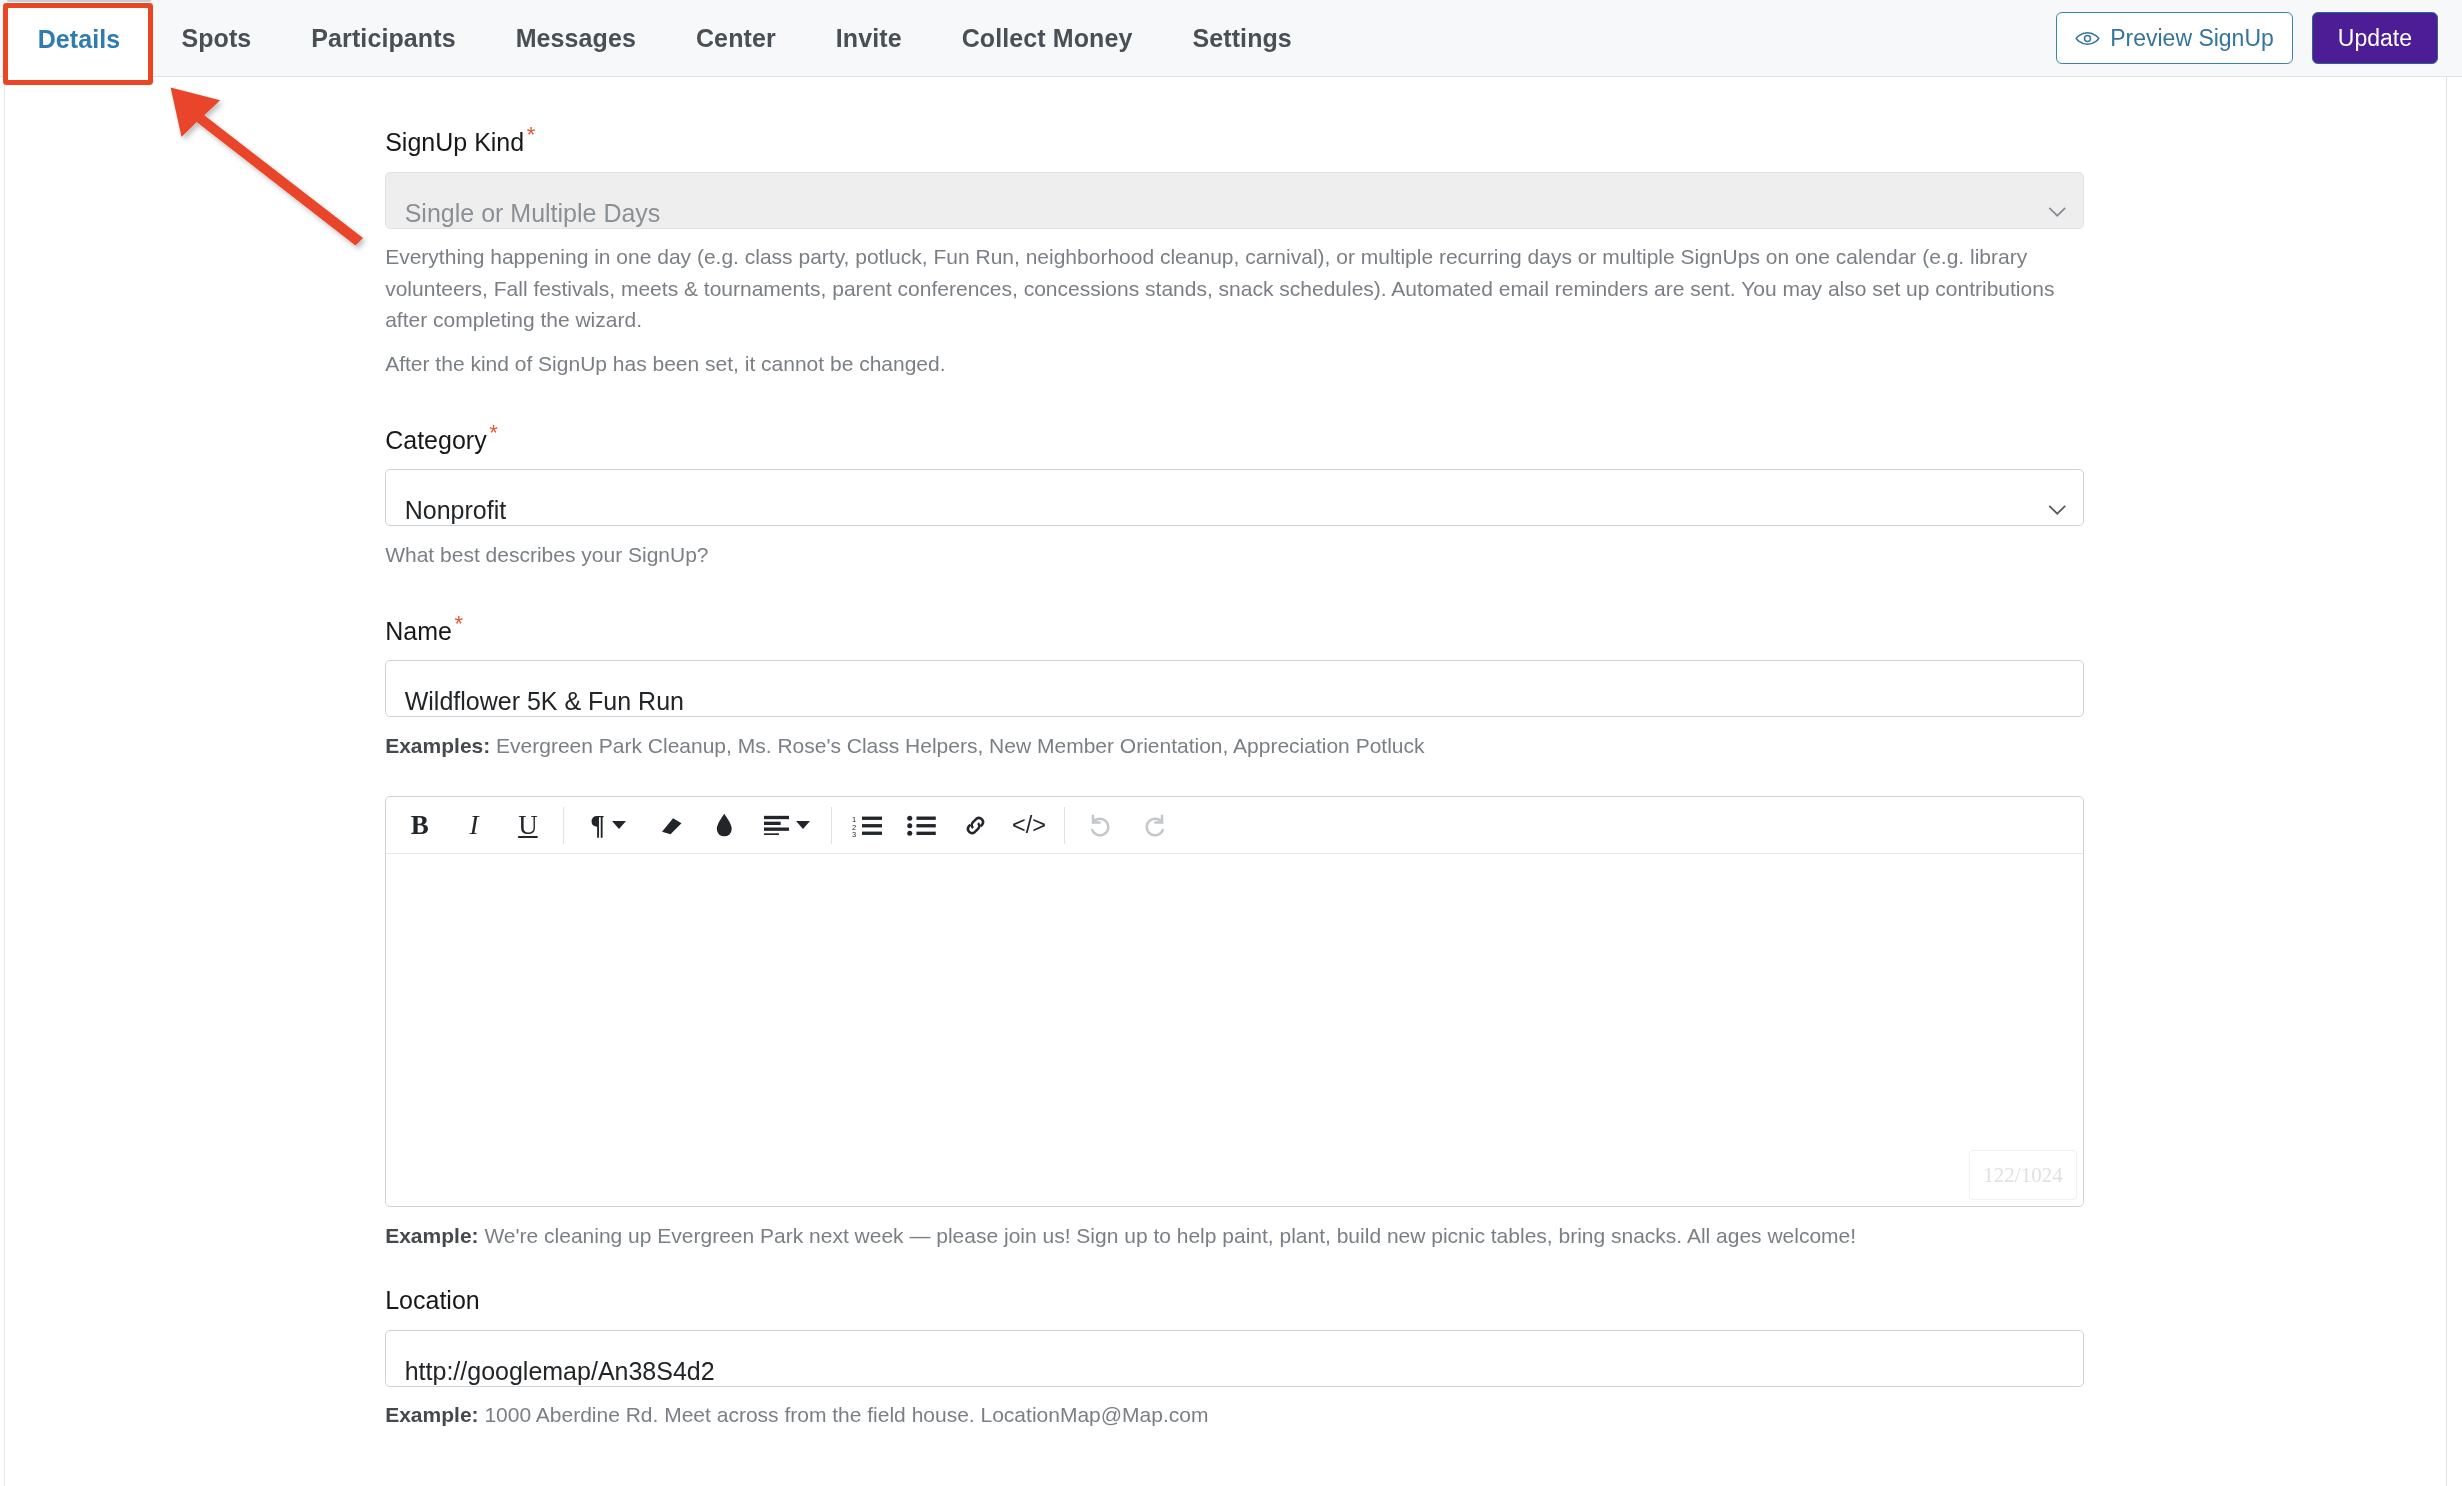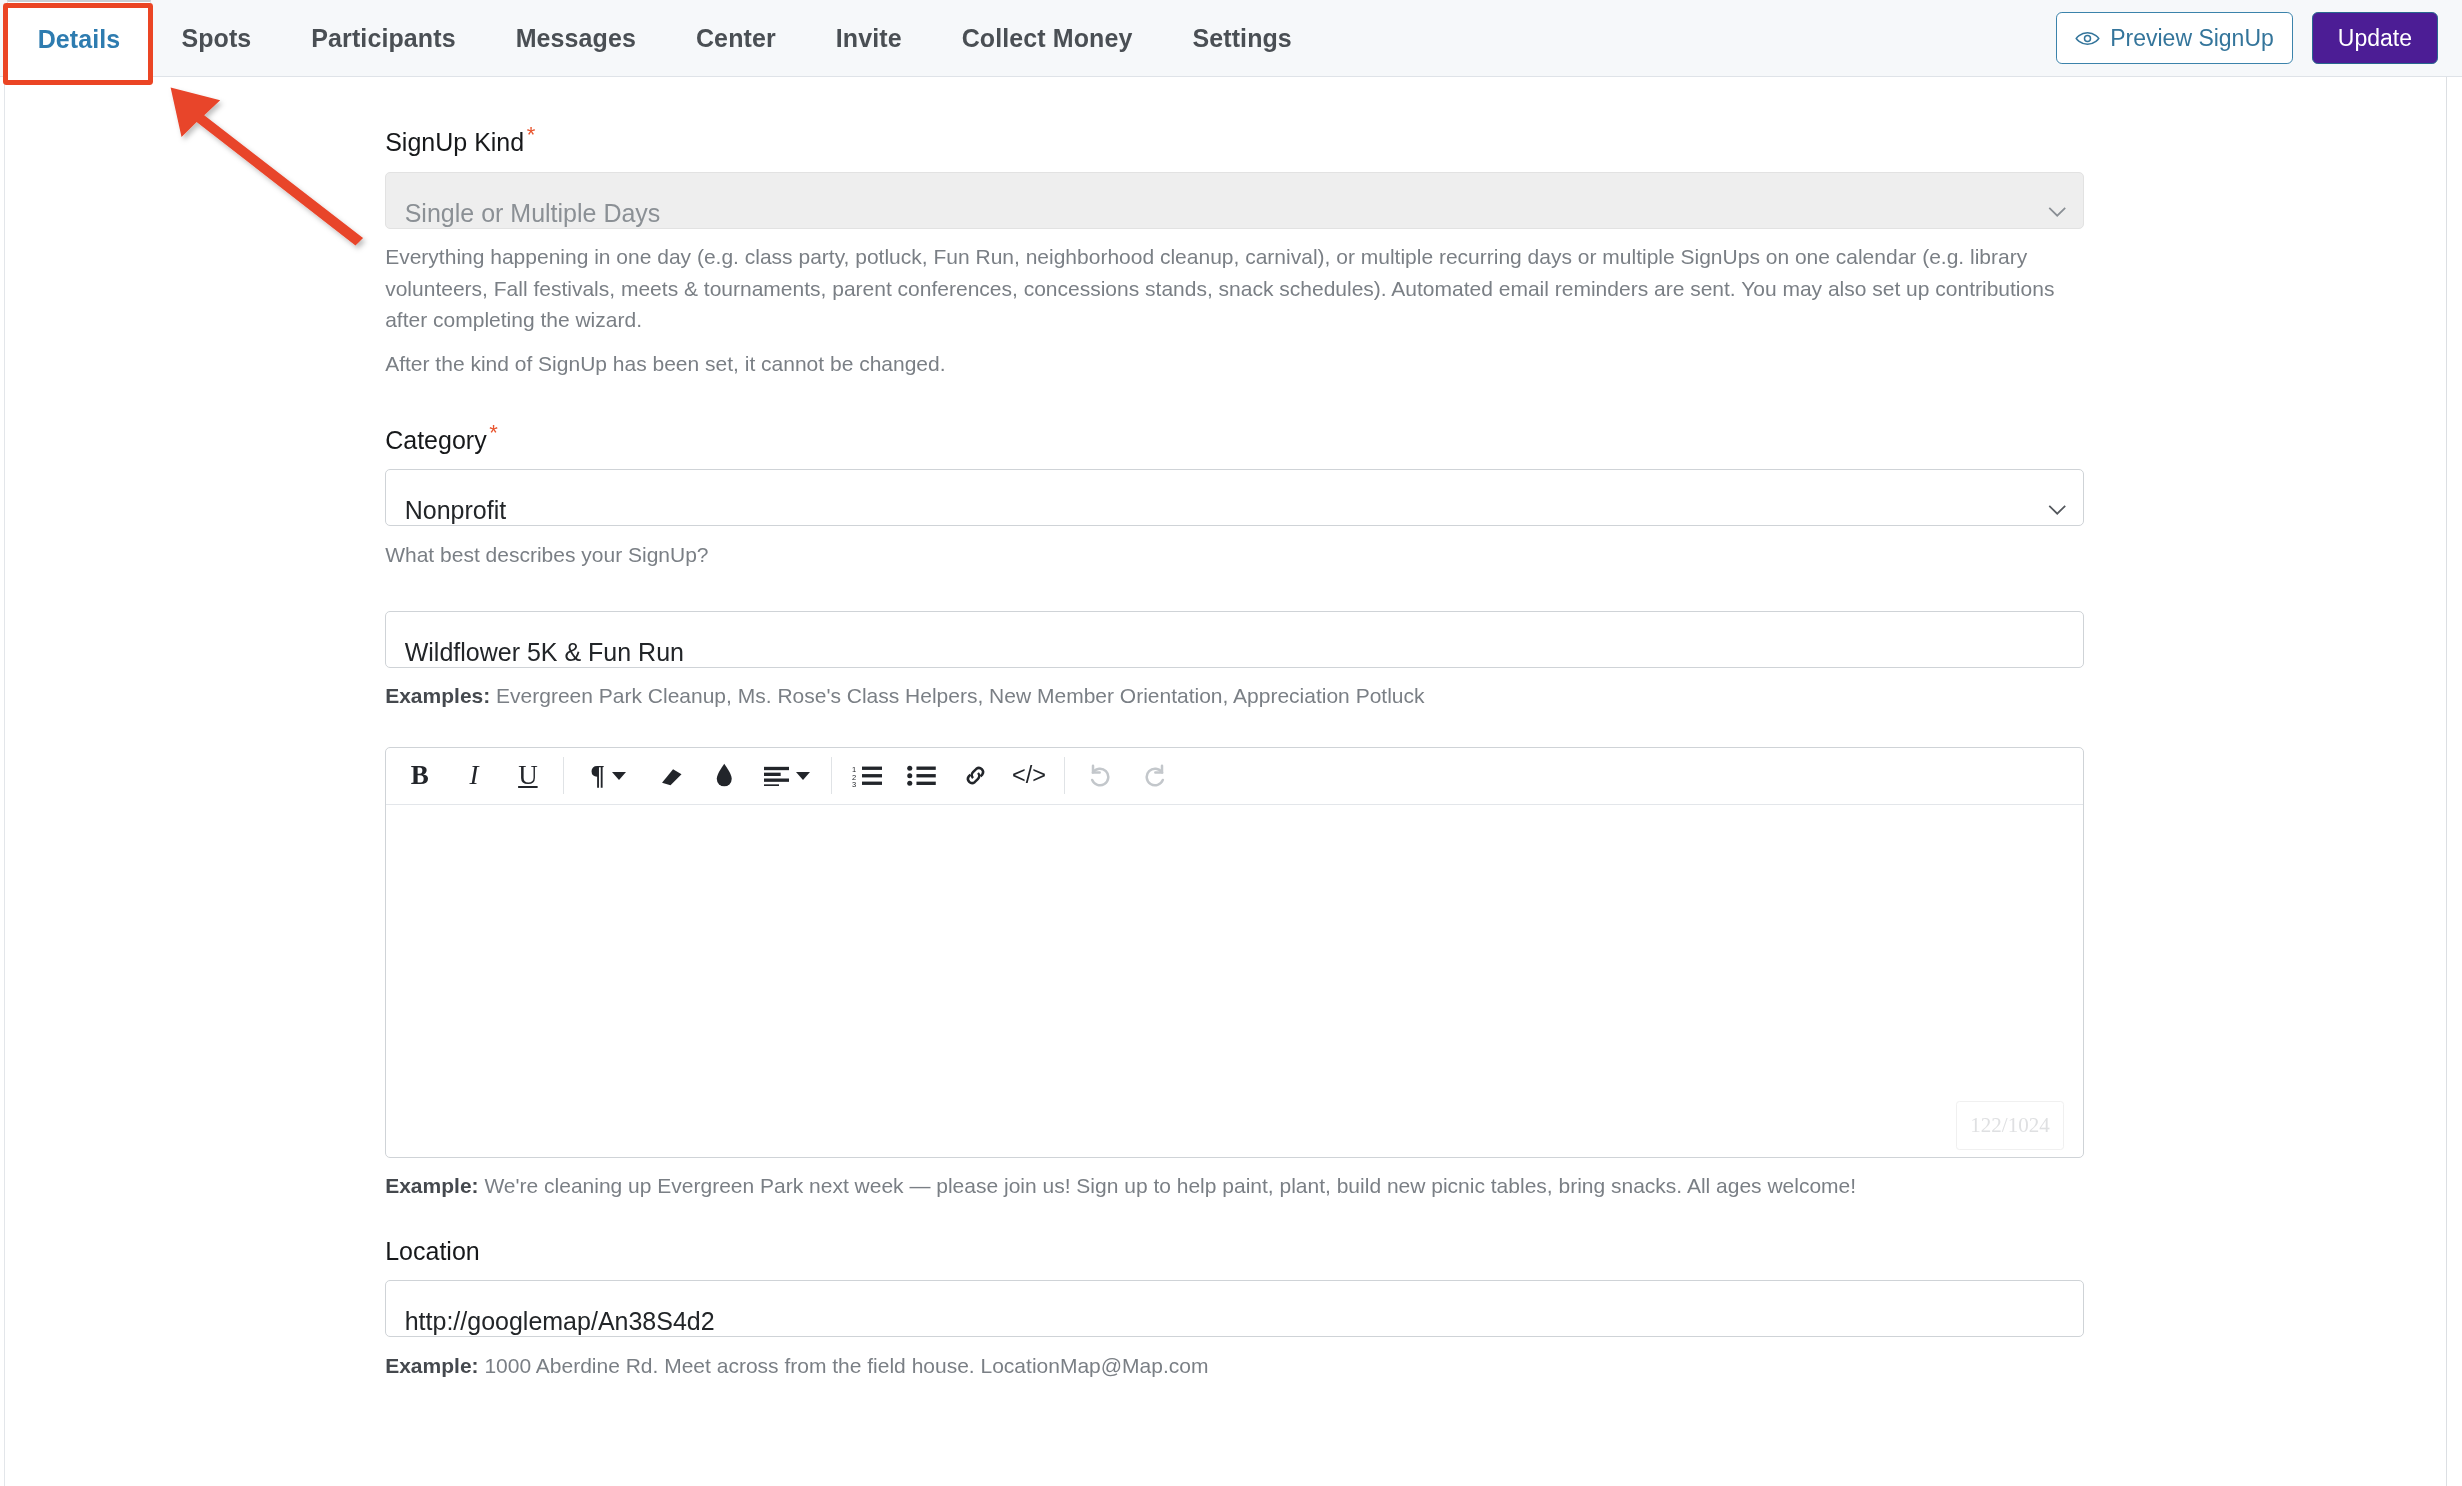--- a/index.html
+++ b/index.html
@@ -172,21 +172,21 @@
   .editor-body {
     height: 352px;
     padding: 20px 25px;
     font-size: 25px;
     color: #111418;
     position: relative;
     line-height: 1.45;
   }
   .counter {
     position: absolute;
-    right: 19px; bottom: 6.7px;
+    right: 6px; bottom: 6.7px;
     border: 0.8px solid #f0f0f0;
     border-radius: 3.4px;
     padding: 8.4px 13.5px;
     font-size: 21px;
     color: #dfe0e2;
     font-family: "Liberation Serif", serif;
   }
 
   
   .anno-box {
@@ -283,20 +283,23 @@
               <path d="M1.5 1.5 11 11 20.5 1.5"></path>
             </svg>
         </span>
       </div>
       <div class="helper">What best describes your SignUp?</div>
     </div>
 
     <div class="spacer-lg"></div>
 
     <div class="field">
+      <label class="label">
+        <span>Name</span><span class="req">*</span>
+      </label>
       <div class="text-input">
         <span>Wildflower 5K &amp; Fun Run</span>
       </div>
       <div class="helper"><b>Examples:</b><span> Evergreen Park Cleanup, Ms. Rose's Class Helpers, New Member Orientation, Appreciation Potluck</span></div>
     </div>
 
     <div class="spacer-md"></div>
 
     <div class="field">
 

